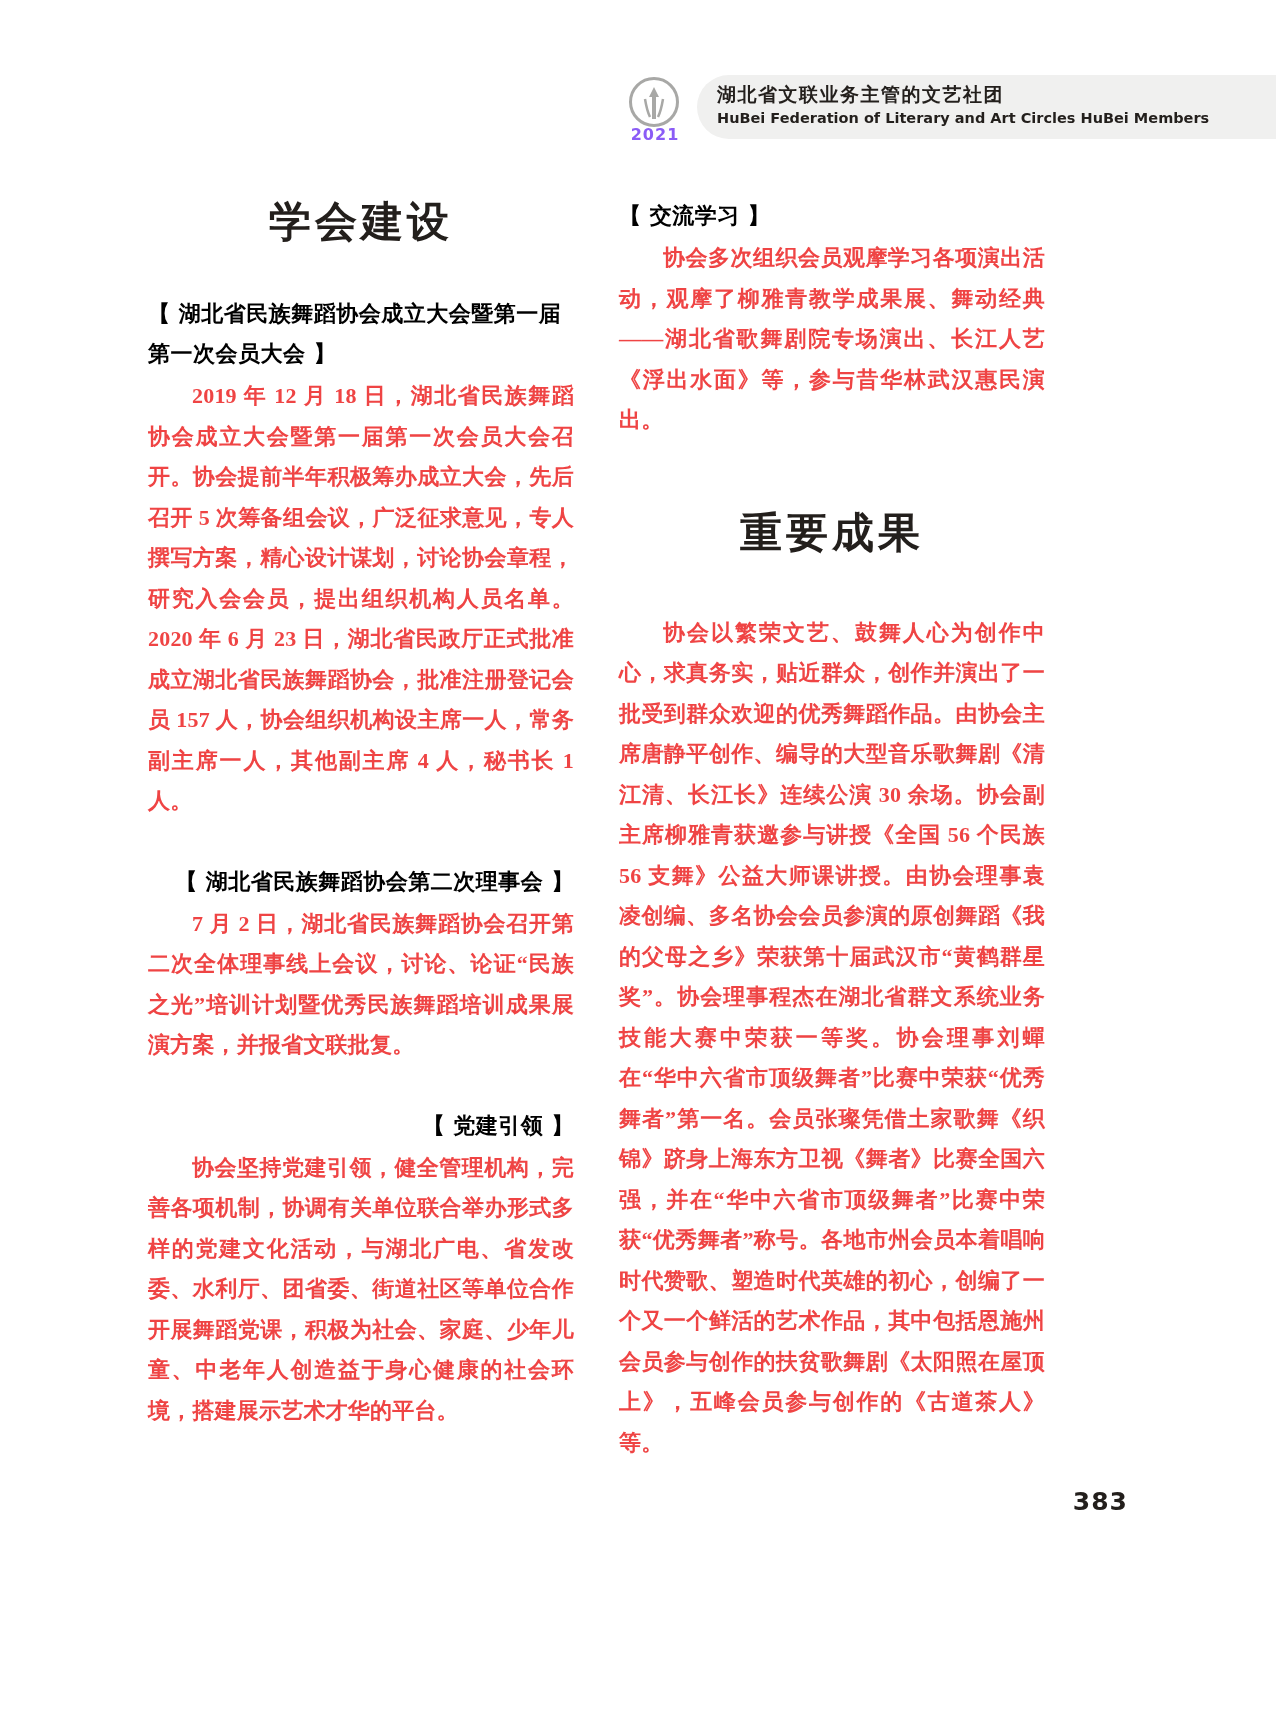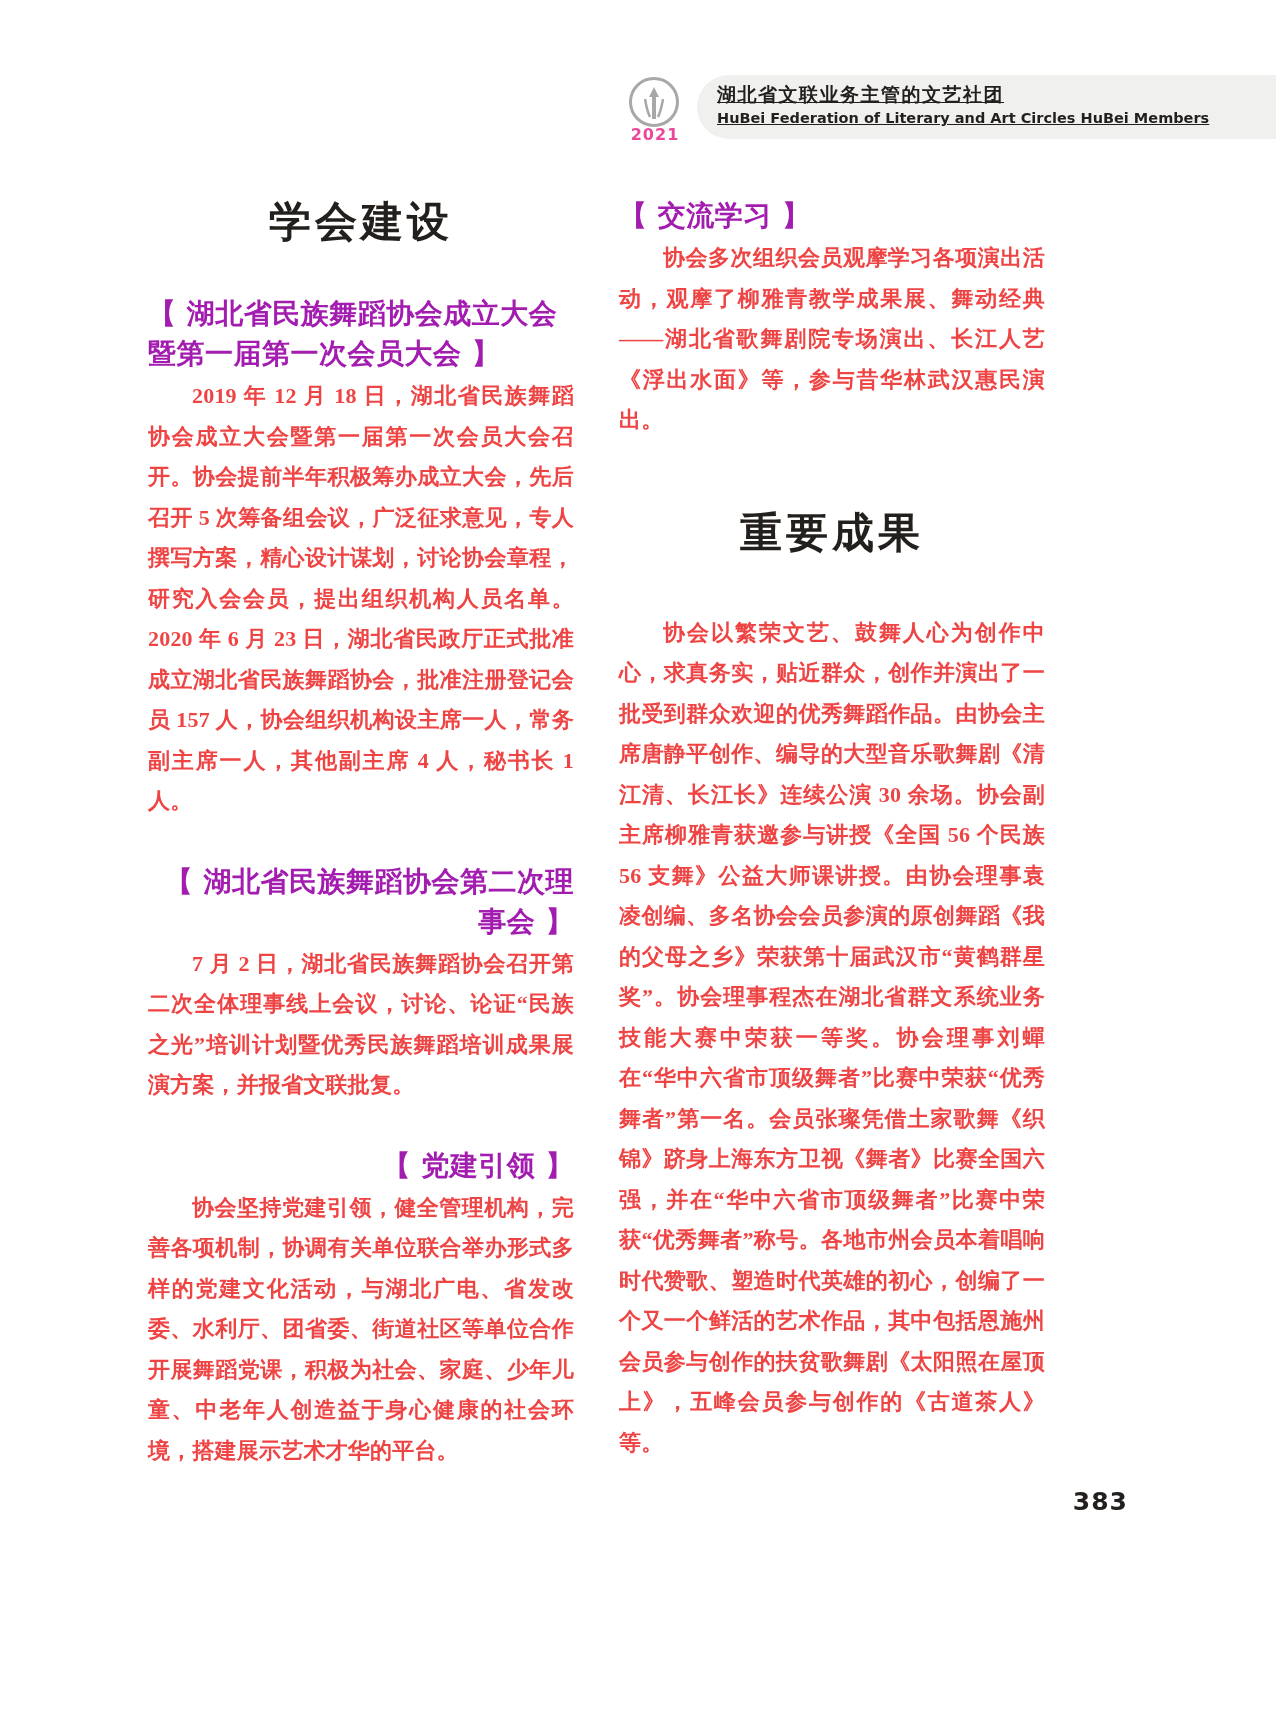--- a/index.html
+++ b/index.html
@@ -64,29 +64,28 @@
   }
   .header-logo .year {
     position: absolute;
     left: -1px;
     top: 48px;
     width: 54px;
     text-align: center;
     font-size: 16px;
     font-weight: bold;
     letter-spacing: 1px;
-    color: #ec4899;
+    color: #8b5cf6;
     font-family: "DejaVu Sans", sans-serif;
   }
   .header-text {
     position: absolute;
     left: 717px;
     top: 6px;
     width: 560px;
-    text-decoration: underline;
   }
   .header-cn {
     font-family: "DejaVu Sans", "Liberation Sans", sans-serif;
     font-weight: bold;
     font-size: 19px;
     letter-spacing: 1.5px;
     color: #231f1c;
     line-height: 26px;
   }
   .header-en {
@@ -120,24 +119,24 @@
     line-height: 52px;
   }
   .big-title.second {
     margin-top: 66px;
     margin-bottom: 54px;
   }
 
   .sec-head {
     font-family: "DejaVu Sans", "Liberation Sans", sans-serif;
     font-weight: bold;
-    font-size: 28px;
+    font-size: 22px;
     line-height: 40px;
     letter-spacing: 0.5px;
-    color: #a21caf;
+    color: #000000;
     margin: 0 0 2px 0;
   }
   .sec-head.spaced { margin-top: 40px; text-align: right; }
 
   
   p.body {
     font-family: "Liberation Serif", "DejaVu Serif", serif;
     font-weight: bold;
     font-size: 22px;
     line-height: 40.5px;

